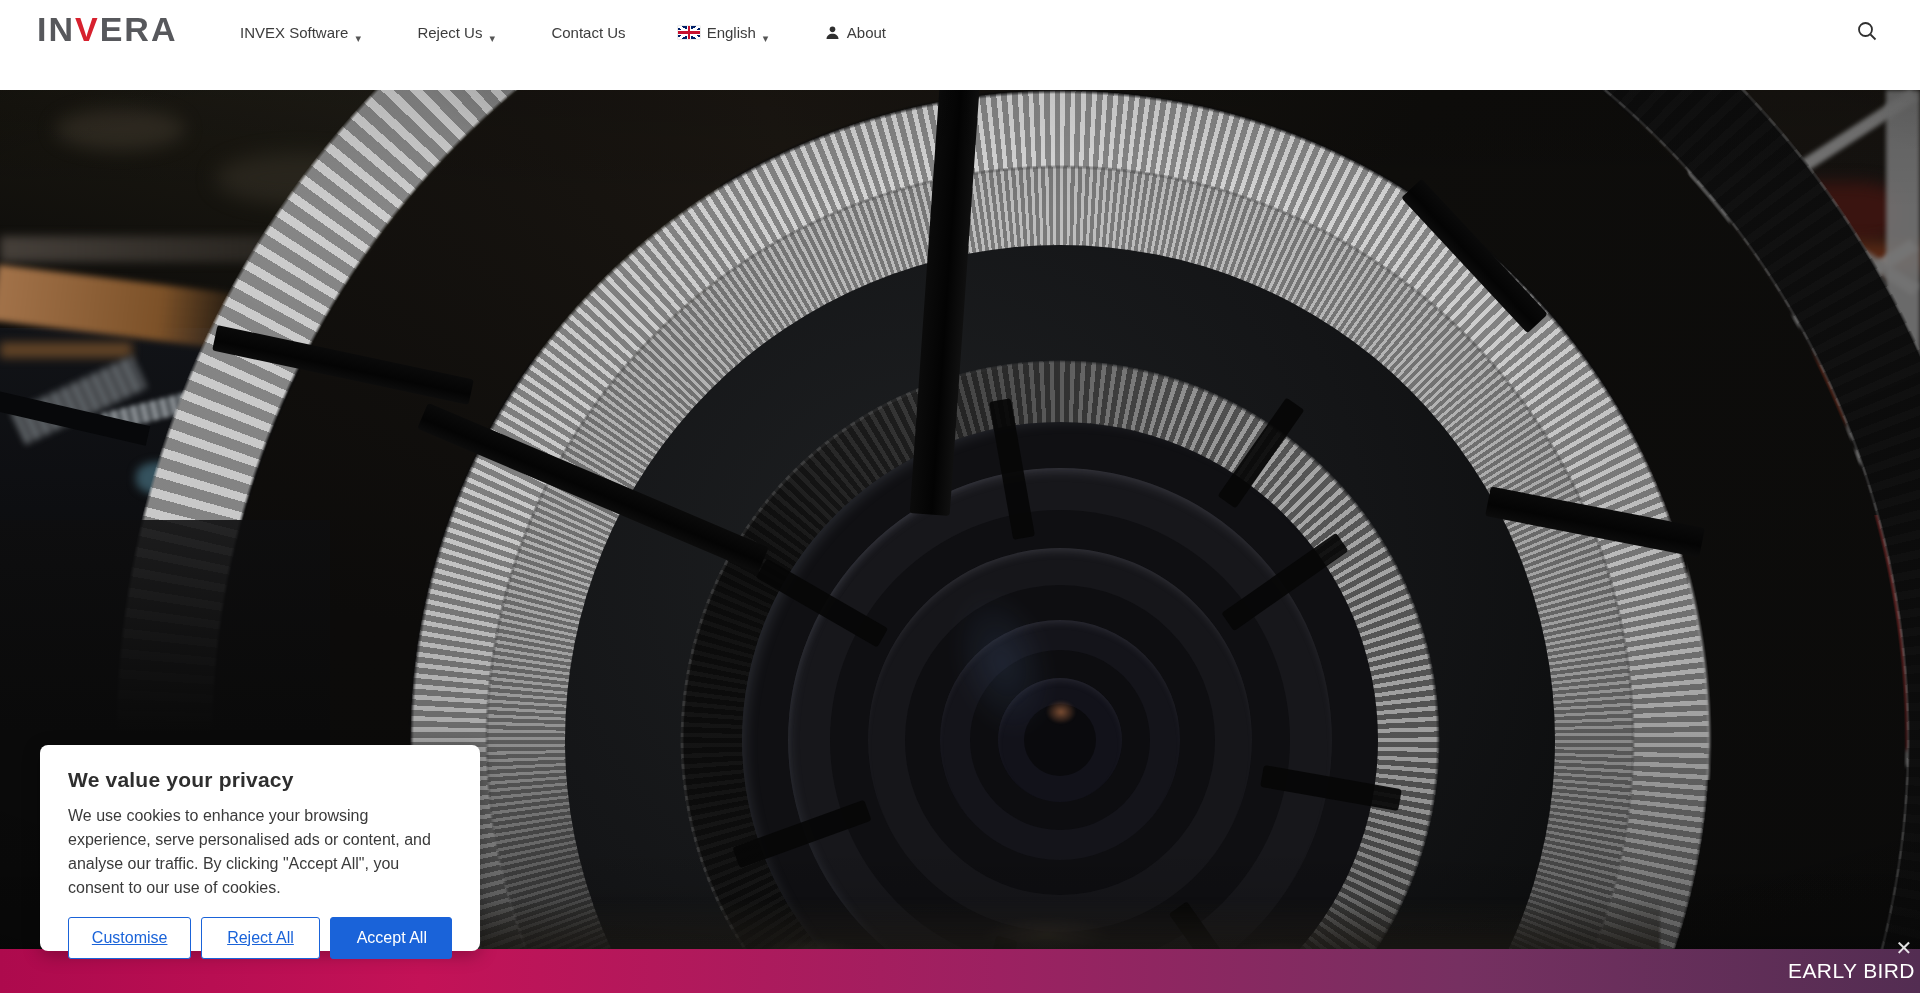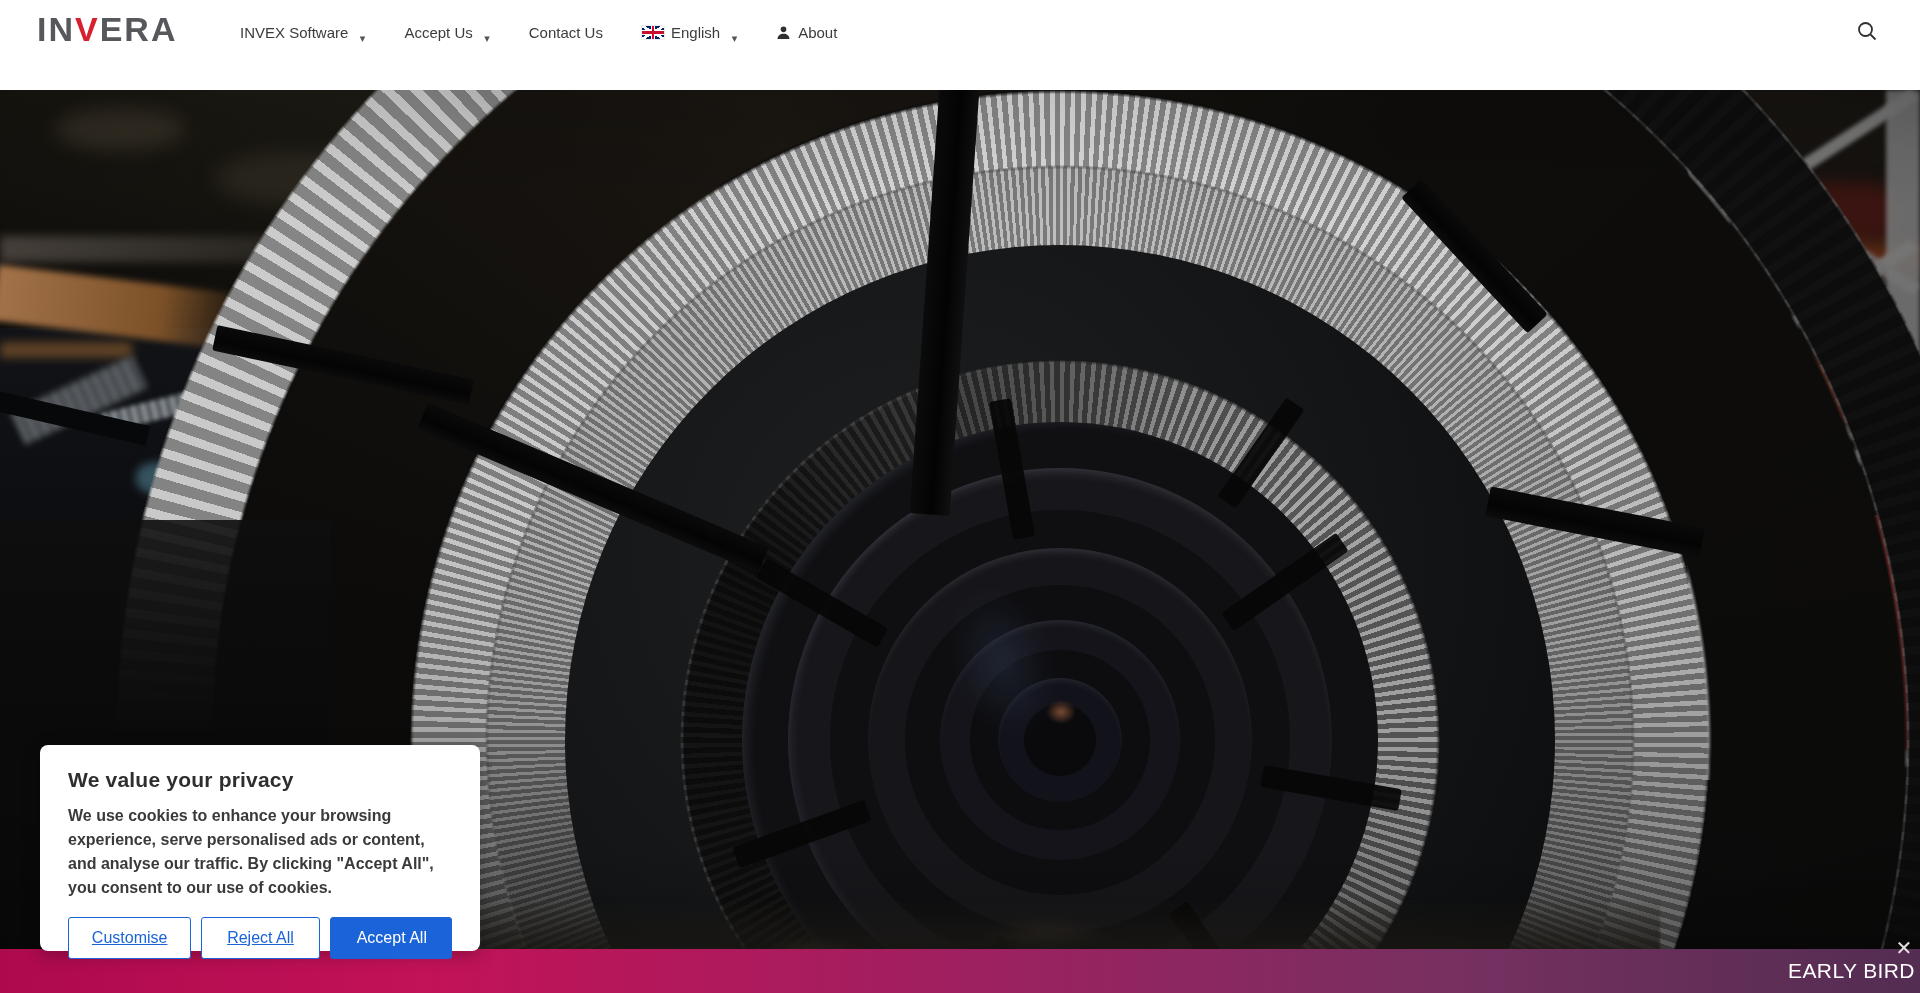--- a/index.html
+++ b/index.html
@@ -2,25 +2,25 @@
 <html><head>
 <meta charset="utf-8">
 <style>
   html,body{margin:0;padding:0;background:#e8e8e8;}
   .canvas{position:relative;width:1920px;height:993px;overflow:hidden;background:#fff;
           font-family:"Liberation Sans", sans-serif;
           --accent:#1a63d9; --logo-red:#d7212e; --logo-gray:#57585c;
           --bc0:#ad0a4d; --bc1:#c31257; --bc2:#9c2161; --bc3:#763061; --bc4:#532d52;}
 
   
-  .header{position:absolute;left:0;top:0;width:1920px;height:90px;background:#fff;z-index:20;text-align:right;}
+  .header{position:absolute;left:0;top:0;width:1920px;height:90px;background:#fff;z-index:20;}
   .logo{position:absolute;left:37px;top:10px;font-size:34px;font-weight:700;letter-spacing:2px;
         color:var(--logo-gray);cursor:pointer;}
   .logo .accent{color:var(--logo-red);}
-  .nav{position:absolute;left:240px;top:0;height:64px;display:flex;align-items:center;gap:39px;}
+  .nav{position:absolute;left:240px;top:0;height:64px;display:flex;align-items:center;gap:52px;}
   .nav-item{font-size:15px;color:#3c3c3c;cursor:pointer;display:flex;align-items:center;gap:7px;white-space:nowrap;}
   .dropdown-arrow{width:10px;height:10px;position:relative;top:1px;}
   .dropdown-arrow::before{content:"▾";font-size:11px;color:#555;line-height:10px;}
   .flag{width:22px;height:13px;border-radius:1px;box-shadow:0 0 0 1px rgba(0,0,0,.08);
     background:
       linear-gradient(90deg, transparent 44%, #C8102E 44% 56%, transparent 56%),
       linear-gradient(0deg,  transparent 38%, #C8102E 38% 62%, transparent 62%),
       linear-gradient(90deg, transparent 39%, #fff 39% 61%, transparent 61%),
       linear-gradient(0deg,  transparent 31%, #fff 31% 69%, transparent 69%),
       linear-gradient(31deg,  transparent 44%, #fff 44% 56%, transparent 56%),
@@ -167,21 +167,21 @@
       background:
         radial-gradient(ellipse 120% 92% at 52% 42%, rgba(0,0,0,0) 55%, rgba(0,0,0,.35) 88%, rgba(0,0,0,.52) 100%),
         linear-gradient(180deg, rgba(0,0,0,.1) 0, rgba(0,0,0,0) 120px),
         linear-gradient(0deg, rgba(0,0,0,.22) 0, rgba(0,0,0,0) 150px);}
 
   
   .cookie-card{position:absolute;left:40px;top:745px;width:440px;height:206px;background:#fff;
       border-radius:8px;box-shadow:0 4px 18px rgba(0,0,0,.28);z-index:40;box-sizing:border-box;
       padding:23px 28px;}
   .cookie-title{margin:0;font-size:21px;font-weight:700;color:#2e2e2e;letter-spacing:.2px;}
-  .cookie-body{margin:12px 0 0 0;font-size:16px;color:#3a3a3a;line-height:24px;font-weight:bold;}
+  .cookie-body{margin:12px 0 0 0;font-size:16px;color:#3a3a3a;line-height:24px;}
   .cookie-buttons{display:flex;gap:10px;margin-top:17px;}
   .cbtn{height:42px;border-radius:3px;font-size:16px;font-family:inherit;cursor:pointer;
         display:flex;align-items:center;justify-content:center;box-sizing:border-box;}
   .cbtn-outline{background:#fff;border:1.5px solid var(--accent);color:var(--accent);text-decoration:underline;}
   .cbtn-fill{background:var(--accent);border:1.5px solid var(--accent);color:#fff;padding-left:8px;}
   .w1{width:124px}.w2{width:119px}.w3{width:123px}
 
   
   .promo{position:absolute;left:0;top:949px;width:1920px;height:44px;z-index:30;
       background:linear-gradient(90deg,var(--bc0) 0%,var(--bc1) 22%,var(--bc2) 52%,var(--bc3) 76%,var(--bc4) 100%);}
@@ -198,21 +198,21 @@
 
   <header class="header">
     <div class="logo"><span>IN</span><span class="accent">V</span><span>ERA</span></div>
 
     <nav class="nav">
       <div class="nav-item">
         <span>INVEX Software</span>
         <span class="dropdown-arrow"></span>
       </div>
       <div class="nav-item">
-        <span>Accept Us</span>
+        <span>Reject Us</span>
         <span class="dropdown-arrow"></span>
       </div>
       <div class="nav-item">
         <span>Contact Us</span>
       </div>
       <div class="nav-item">
         <span class="flag"></span>
         <span>English</span>
         <span class="dropdown-arrow"></span>
       </div>

